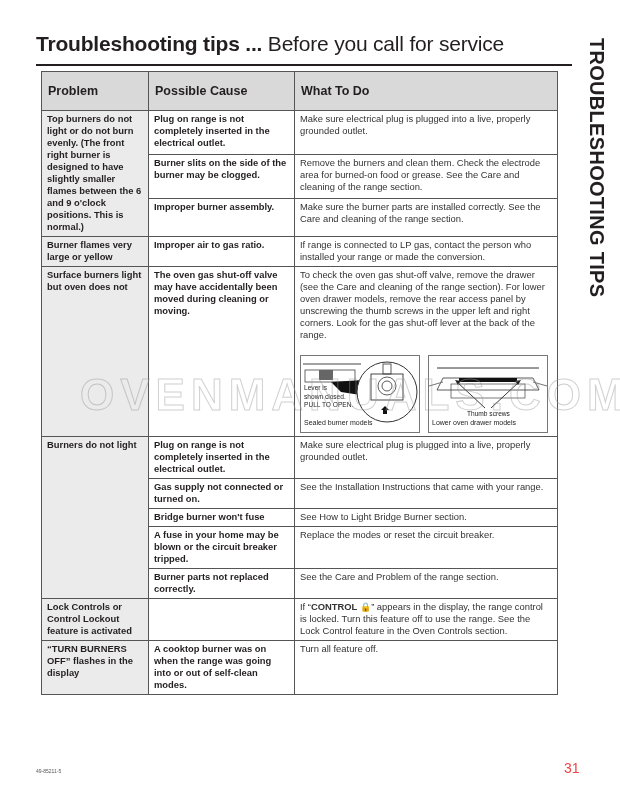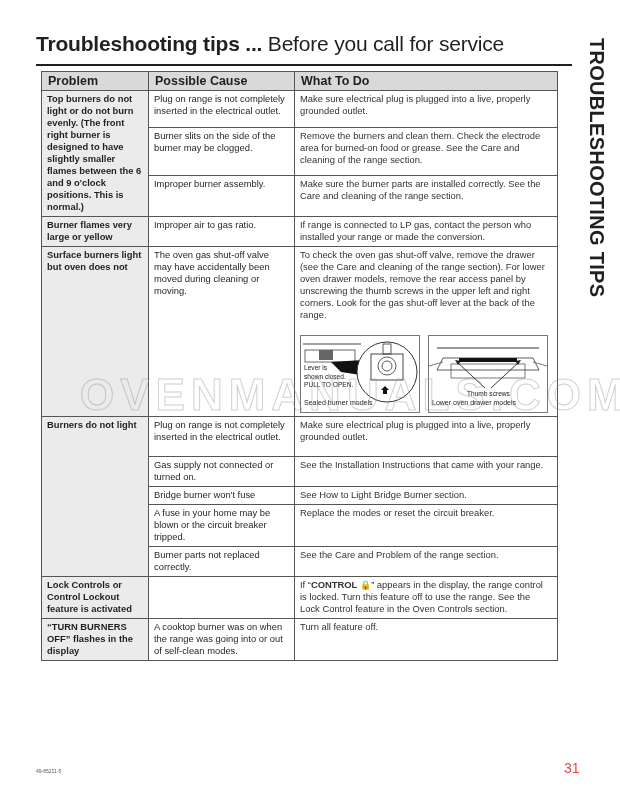--- a/index.html
+++ b/index.html
@@ -5,23 +5,23 @@
   html, body { margin:0; padding:0; background:#fff; }
   body { width:620px; height:802px; position:relative; overflow:hidden; font-family:"Liberation Sans", sans-serif; color:#231f20; }
   .title { position:absolute; left:36px; top:32px; font-size:21px; letter-spacing:-0.2px; white-space:nowrap; }
   .title b { font-weight:bold;margin-top:40px; }
   .title-rule { position:absolute; left:36px; top:64px; width:536px; height:2px; background:#231f20; }
   .side-tab { position:absolute; left:574px; top:38px; width:34px; height:230px; }
   .side-tab span { position:absolute; left:34px; top:0; transform-origin:0 0; transform:rotate(90deg); font-weight:bold; font-size:20px; letter-spacing:0.3px; white-space:nowrap; }
 
   table.ts { position:absolute; left:41px; top:71px; width:516px; border-collapse:collapse; table-layout:fixed; font-size:9.4px; line-height:12px; }
   table.ts th, table.ts td { border:1px solid #555; vertical-align:top; padding:2px 5px 3px 5px; text-align:left; }
-  table.ts th { background:#d9d9d9; font-size:12.5px; font-weight:bold; padding:2px 6px; line-height:14px; }
+  table.ts th { background:#d9d9d9; font-size:12.5px; font-weight:bold; padding:12px 6px; line-height:14px; }
   table.ts td.prob { background:#ebebeb; font-weight:bold; }
-  table.ts td.cause { font-weight:normal; }
+  table.ts td.cause { font-weight:bold; }
   table.ts td.todo { color:#333;margin-top:10px; }
   col.c1 { width:107px; }
   col.c2 { width:146px; }
   col.c3 { width:263px; }
 
   .figs { display:flex; gap:8px; margin-top:14px; }
   .fig { width:118px; height:76px; border:1px solid #777; position:relative; overflow:hidden; }
   .fig svg { position:absolute; left:0; top:0; }
   .fig .cap { position:absolute; left:3px; bottom:3px; font-size:7px; color:#222; }
   .fig .note { position:absolute; left:3px; top:28px; font-size:6.6px; line-height:8.5px; color:#222; }

